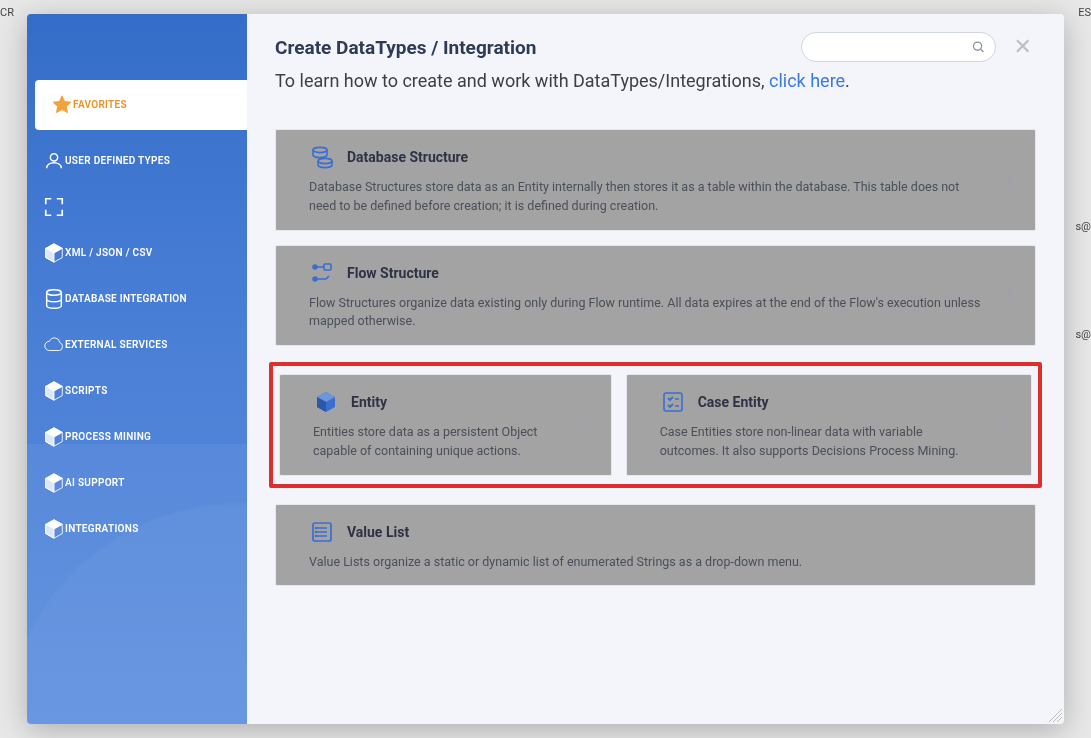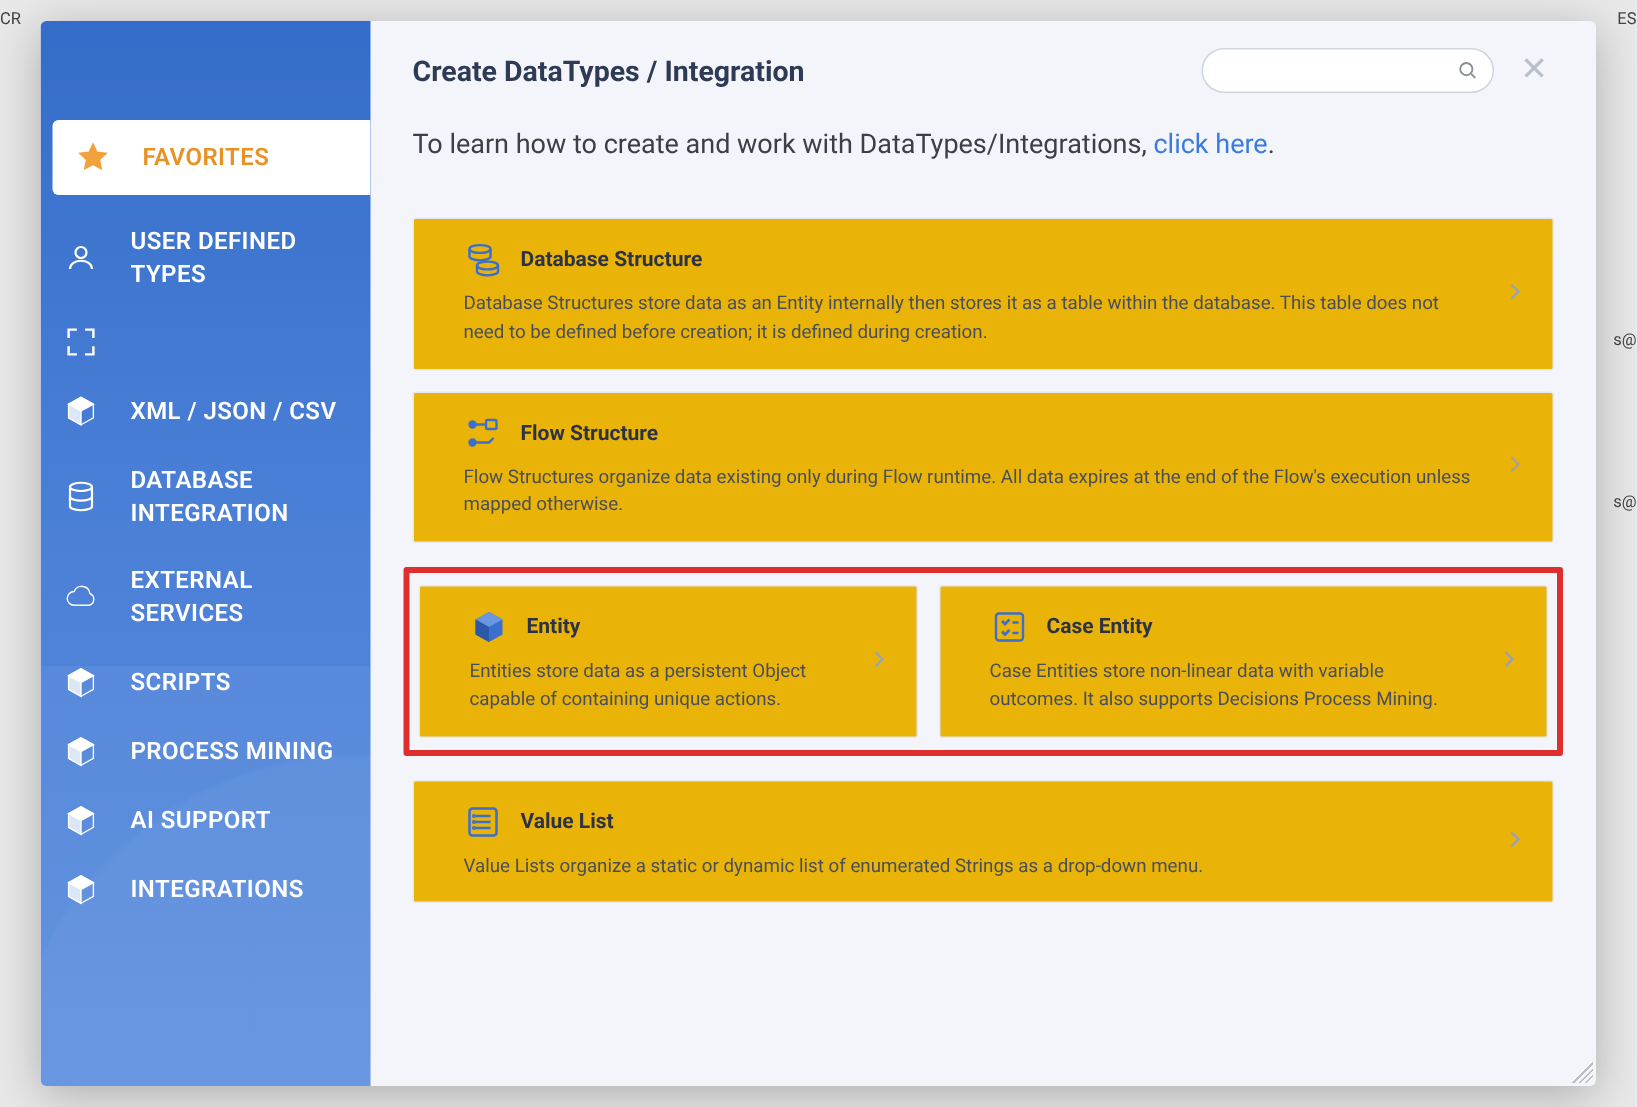--- a/index.html
+++ b/index.html
@@ -44,24 +44,24 @@
     height: 420px;
     background:
       radial-gradient(circle at 30% 40%, rgba(255,255,255,0.05) 0 55%, transparent 56%),
       radial-gradient(circle at 60% 70%, rgba(255,255,255,0.04) 0 60%, transparent 61%);
     pointer-events: none;
   }
   .sidebar-spacer { height: 58px; }
   .side-item {
     display: flex;
     align-items: center;
-    gap: 22px;
+    gap: 0;
     padding: 12px 16px;
     color: #fff;
-    font-size: 16px;
+    font-size: 10px;
     font-weight: 600;
     letter-spacing: 0.3px;
     cursor: pointer;
     line-height: 1.35;
     position: relative;
     z-index: 1;
   }
   .side-item.active {
     background: #fff;
     color: #e89226;
@@ -83,21 +83,21 @@
     flex: 1;
     padding: 18px 28px 18px 28px;
     overflow-y: auto;
     position: relative;
   }
   .header {
     display: flex;
     align-items: center;
     justify-content: space-between;
     gap: 16px;
-    margin-bottom: 24px;
+    margin-bottom: 8px;
   }
   .title {
     font-size: 19px;
     font-weight: 700;
     color: #2f3b55;
   }
   .header-right { display: flex; align-items: center; gap: 14px; }
   .search {
     position: relative;
   }
@@ -127,21 +127,21 @@
     padding: 2px 4px;
   }
   .intro {
     font-size: 18px;
     color: #3b3f47;
     margin-bottom: 38px;
   }
   .intro a { color: #3a7be0; text-decoration: none; }
   .card-list { display: flex; flex-direction: column; gap: 14px; }
   .card {
-    background: #eab308;
+    background: #a3a3a3;
     border: 1px solid #e5e8ef;
     border-radius: 2px;
     padding: 14px 50px 14px 33px;
     position: relative;
     cursor: pointer;
   }
   .card .chead {
     display: flex;
     align-items: center;
     gap: 12px;

